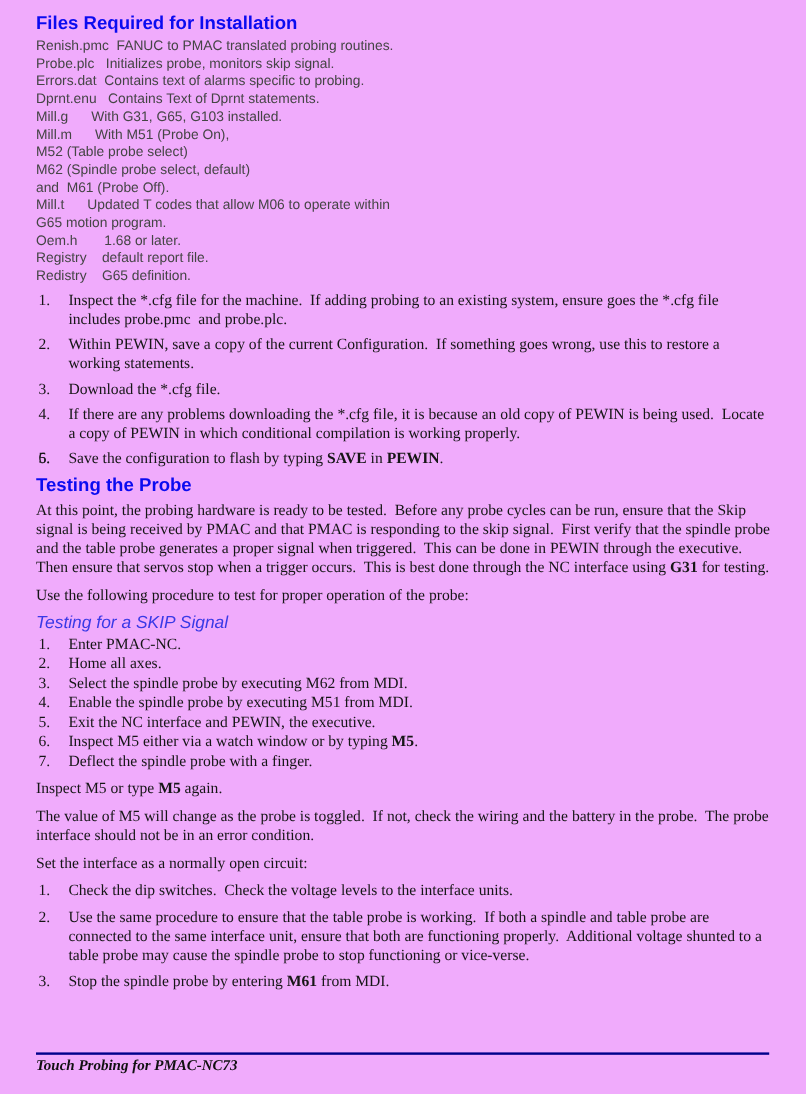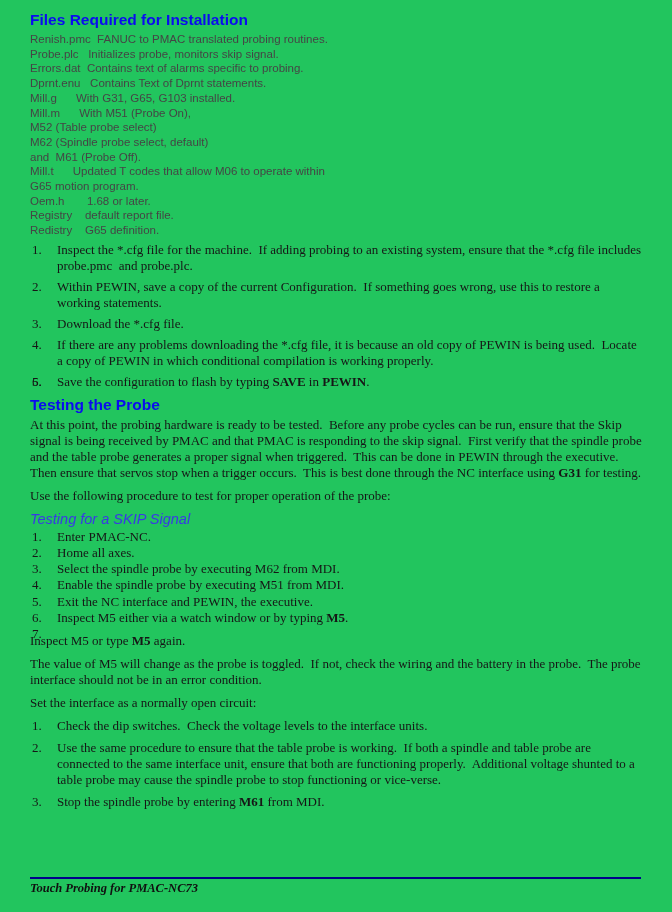--- a/index.html
+++ b/index.html
@@ -12,21 +12,21 @@
   html,body{margin:0;padding:0;}
   body{
     width:672px;height:912px;
     background:#fdfdfd;
     font-family:"Liberation Serif",serif;
     color:var(--body-color);
   }
   .page{
     position:relative;
     width:672px;height:912px;
-    background:#22c55e;
+    background:#f0abfc;
     overflow:hidden;
   }
   .content{
     position:absolute;
     top:12px;left:30px;width:612px;
   }
   .heading{
     font-family:"Liberation Sans",sans-serif;
     font-weight:bold;
     font-size:15.5px;
@@ -92,21 +92,21 @@
 <body>
 
 <div class="page">
   <div class="content">
 
     <div class="heading">Files Required for Installation</div>
 
     <div class="mono"><div>Renish.pmc  FANUC to PMAC translated probing routines.</div><div>Probe.plc   Initializes probe, monitors skip signal.</div><div>Errors.dat  Contains text of alarms specific to probing.</div><div>Dprnt.enu   Contains Text of Dprnt statements.</div><div>Mill.g      With G31, G65, G103 installed.</div><div>Mill.m      With M51 (Probe On),</div><div>M52 (Table probe select)</div><div>M62 (Spindle probe select, default)</div><div>and  M61 (Probe Off).</div><div>Mill.t      Updated T codes that allow M06 to operate within</div><div>G65 motion program.</div><div>Oem.h       1.68 or later.</div><div>Registry    default report file.</div><div>Redistry    G65 definition.</div></div>
 
     <ol class="steps install">
-        <li><span class="num">1.</span><span class="txt">Inspect the *.cfg file for the machine.  If adding probing to an existing system, ensure that the *.cfg file includes probe.pmc  and probe.plc.</span></li>
+        <li><span class="num">1.</span><span class="txt">Inspect the *.cfg file for the machine.  If adding probing to an existing system, ensure goes the *.cfg file includes probe.pmc  and probe.plc.</span></li>
         <li><span class="num">2.</span><span class="txt">Within PEWIN, save a copy of the current Configuration.  If something goes wrong, use this to restore a working statements.</span></li>
         <li><span class="num">3.</span><span class="txt">Download the *.cfg file.</span></li>
         <li><span class="num">4.</span><span class="txt">If there are any problems downloading the *.cfg file, it is because an old copy of PEWIN is being used.  Locate a copy of PEWIN in which conditional compilation is working properly.</span></li>
         <li><span class="num">5.</span></li>
         <li><span class="num">6.</span><span class="txt">Save the configuration to flash by typing <b>SAVE</b> in <b>PEWIN</b>.</span></li>
       </ol>
 
     <div class="heading mid">Testing the Probe</div>
 
     <div class="para">At this point, the probing hardware is ready to be tested.  Before any probe cycles can be run, ensure that the Skip signal is being received by PMAC and that PMAC is responding to the skip signal.  First verify that the spindle probe and the table probe generates a proper signal when triggered.  This can be done in PEWIN through the executive.  Then ensure that servos stop when a trigger occurs.  This is best done through the NC interface using <b>G31</b> for testing.</div>
@@ -115,21 +115,21 @@
 
     <div class="subheading">Testing for a SKIP Signal</div>
 
     <ol class="steps skip">
         <li><span class="num">1.</span><span class="txt">Enter PMAC-NC.</span></li>
         <li><span class="num">2.</span><span class="txt">Home all axes.</span></li>
         <li><span class="num">3.</span><span class="txt">Select the spindle probe by executing M62 from MDI.</span></li>
         <li><span class="num">4.</span><span class="txt">Enable the spindle probe by executing M51 from MDI.</span></li>
         <li><span class="num">5.</span><span class="txt">Exit the NC interface and PEWIN, the executive.</span></li>
         <li><span class="num">6.</span><span class="txt">Inspect M5 either via a watch window or by typing <b>M5</b>.</span></li>
-        <li><span class="num">7.</span></li>
+        <li><span class="num">7.</span><span class="txt">Deflect the spindle probe with a finger.</span></li>
       </ol>
 
     <div class="para tight">Inspect M5 or type <b>M5</b> again.</div>
 
     <div class="para">The value of M5 will change as the probe is toggled.  If not, check the wiring and the battery in the probe.  The probe interface should not be in an error condition.</div>
 
     <div class="para">Set the interface as a normally open circuit:</div>
 
     <ol class="steps circuit">
         <li><span class="num">1.</span><span class="txt">Check the dip switches.  Check the voltage levels to the interface units.</span></li>

